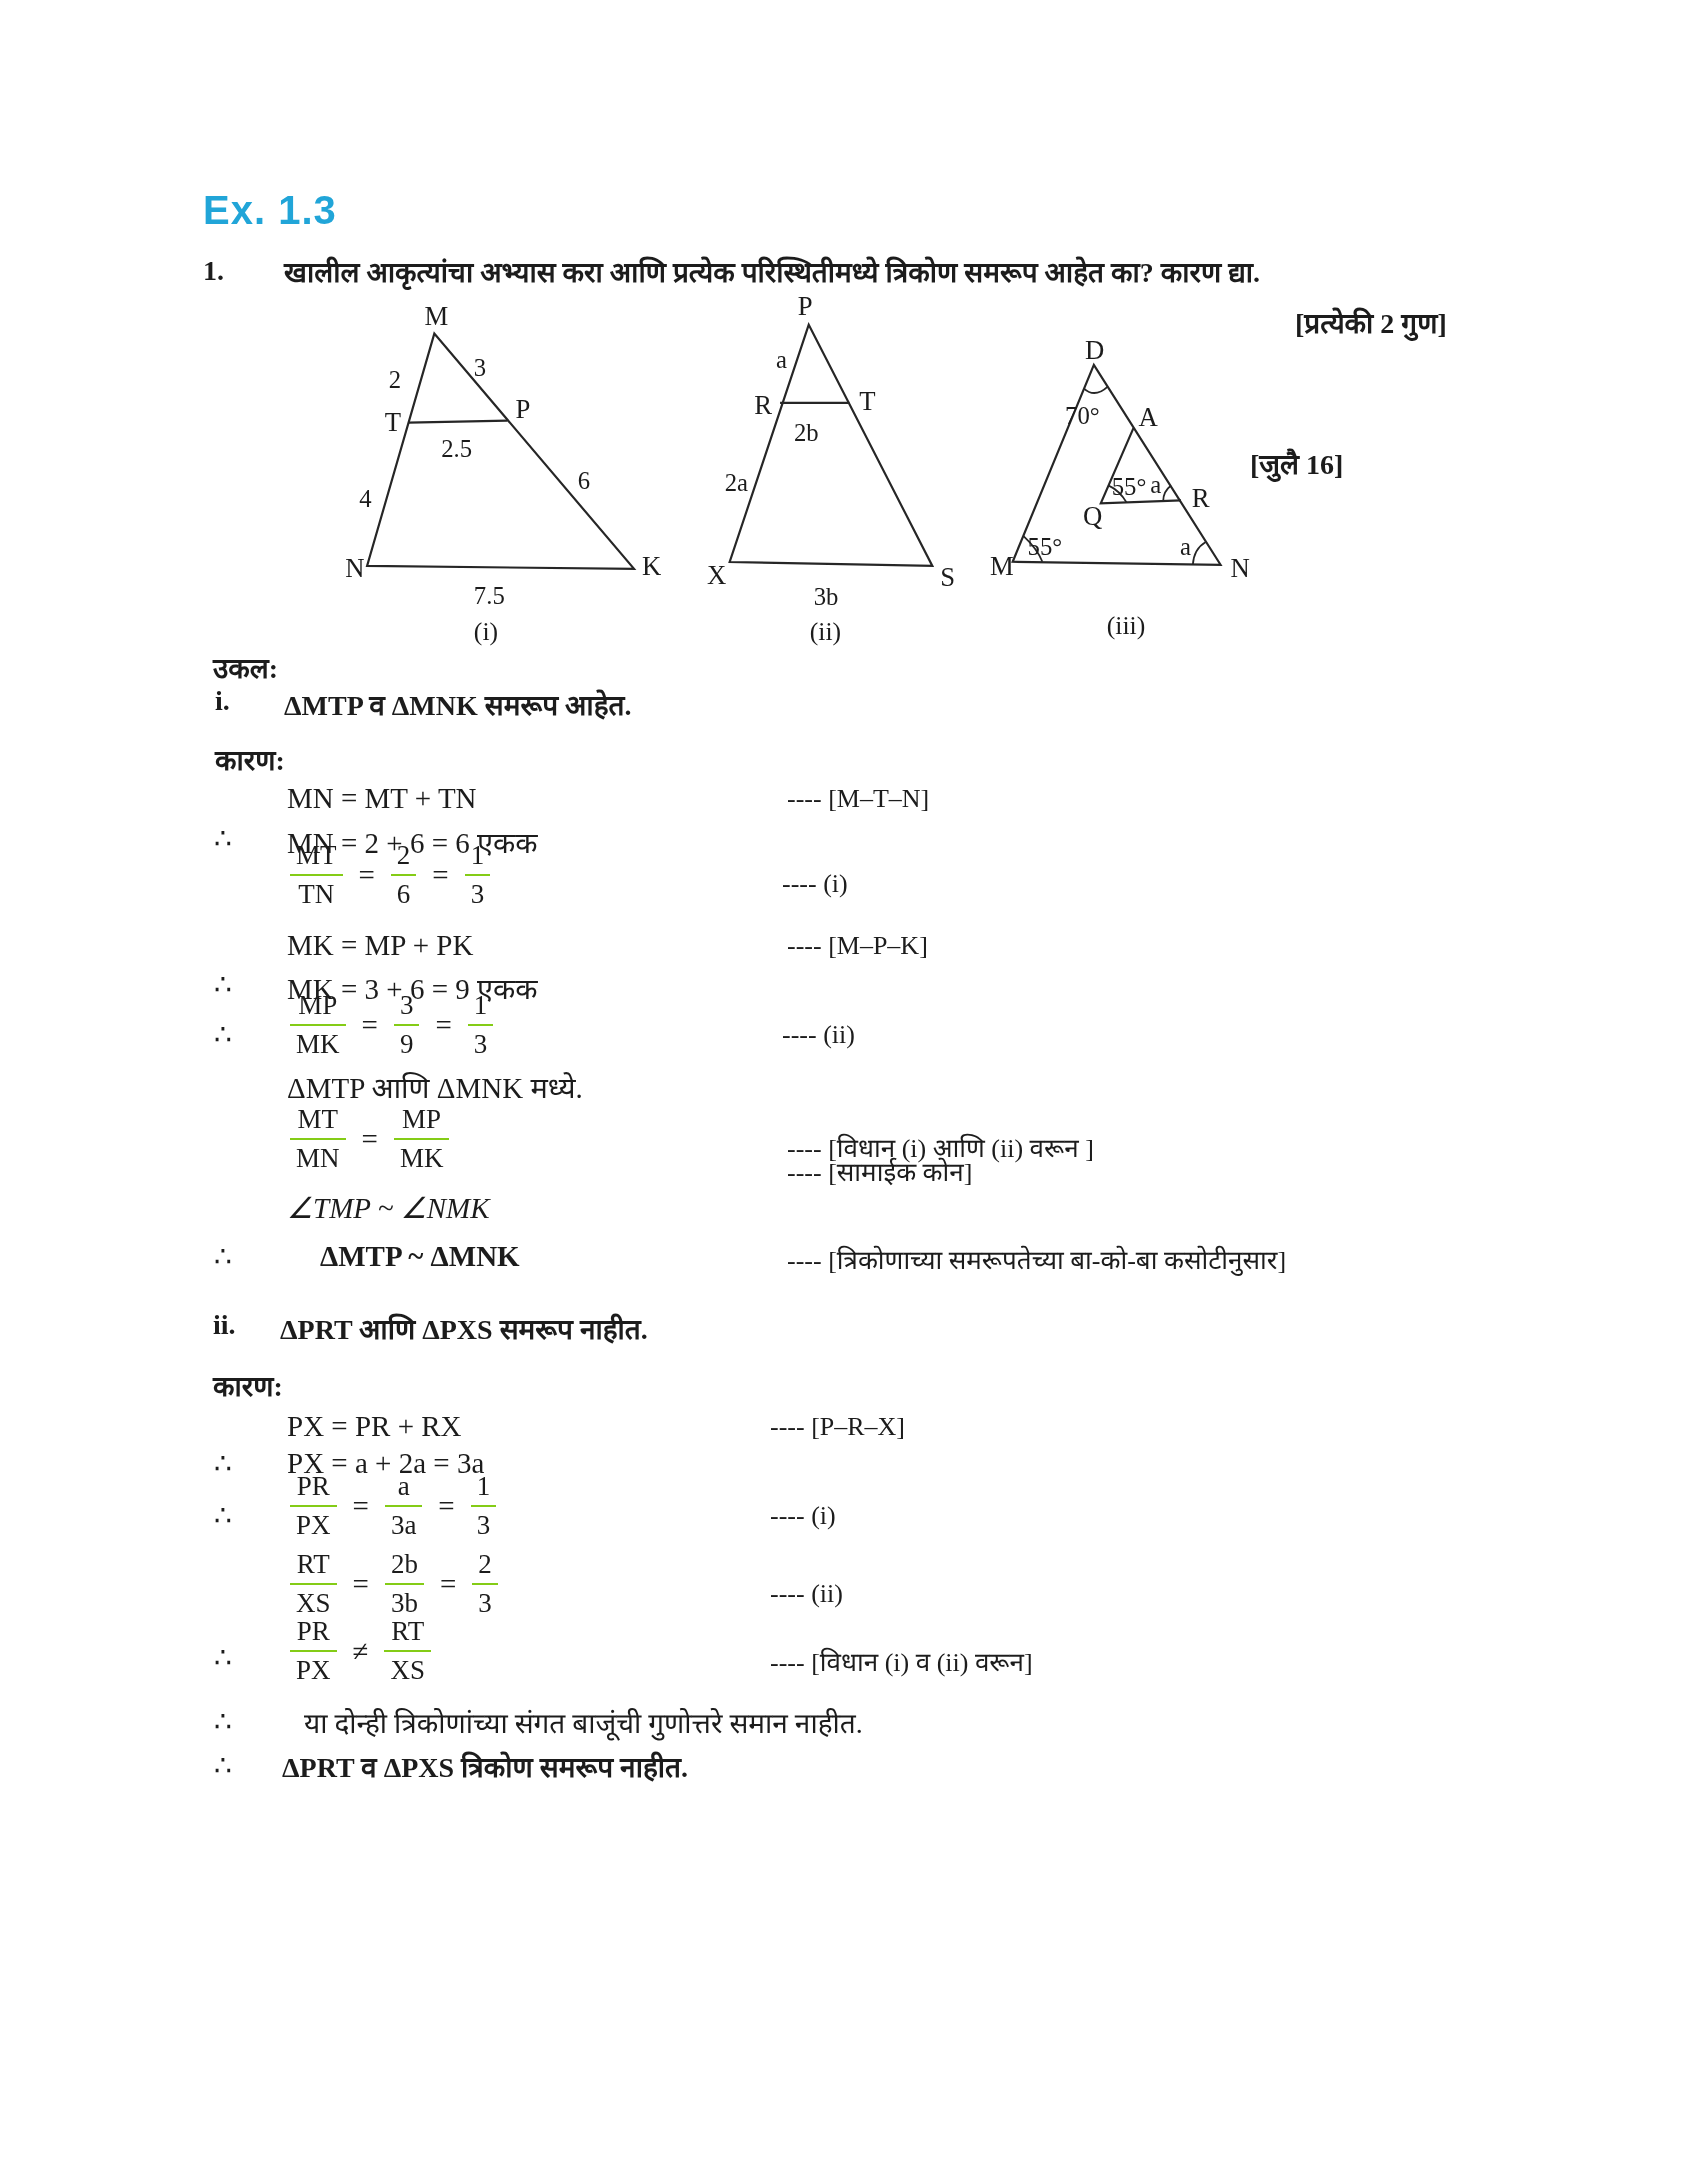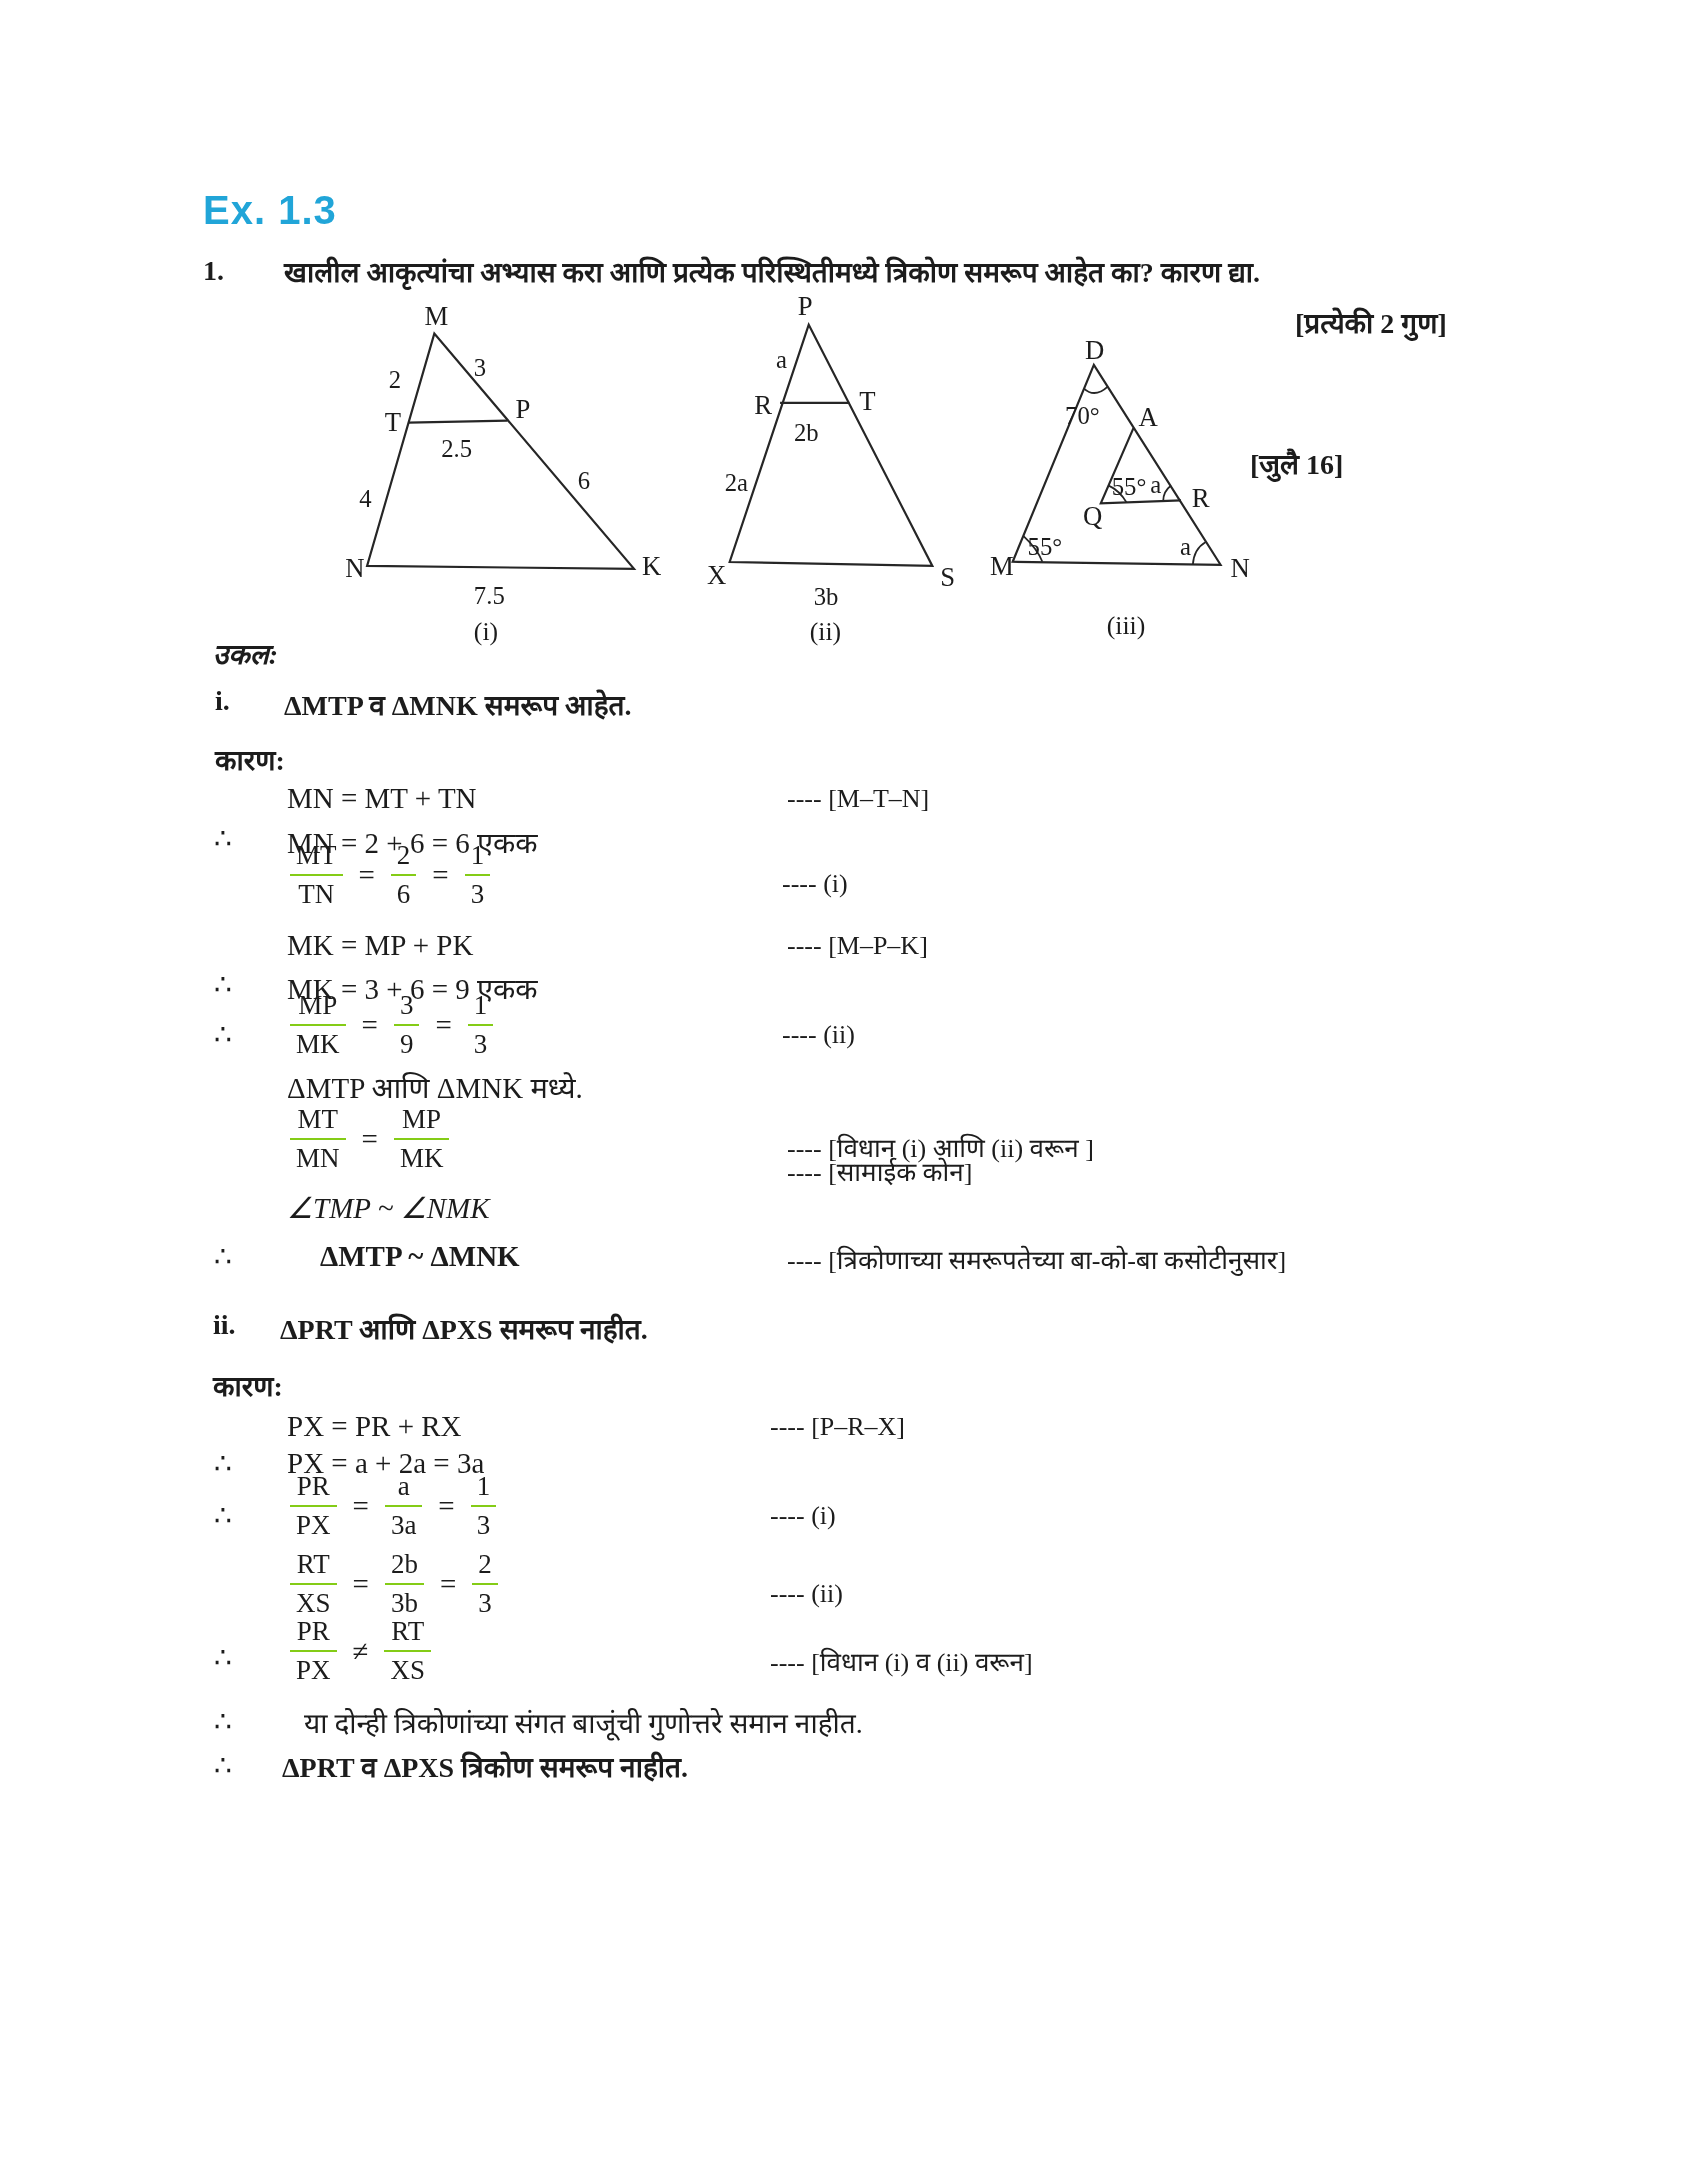--- a/index.html
+++ b/index.html
@@ -82,21 +82,21 @@
   <text class="side" x="172" y="168">a</text>
   <text class="vtx" x="214" y="182">R</text>
   <text class="vtx" x="104" y="200">Q</text>
   <text class="side" x="48" y="230">55°</text>
   <text class="vtx" x="10" y="250">M</text>
   <text class="side" x="202" y="230">a</text>
   <text class="vtx" x="253" y="252">N</text>
   <text class="cap" x="128" y="310">(iii)</text>
 </svg>
 
-<div class="abs dev" style="left:213px;top:634px;font-style:italic;">उकल:</div>
+<div class="abs dev" style="left:213px;top:648px;">उकल:</div>
 
 <div class="abs dev" style="left:215px;top:685px;">i.</div>
 <div class="abs dev" style="left:284px;top:685px;">ΔMTP व ΔMNK समरूप आहेत.</div>
 <div class="abs dev" style="left:215px;top:740px;">कारण:</div>
 
 <div class="abs math" style="left:287px;top:782px;">MN = MT + TN</div>
 <div class="abs note" style="left:787px;top:784px;">---- [M–T–N]</div>
 
 <div class="abs tf" style="left:214px;top:822px;">∴</div>
 <div class="abs math" style="left:287px;top:822px;">MN = 2 + 6  = 6 एकक</div>

